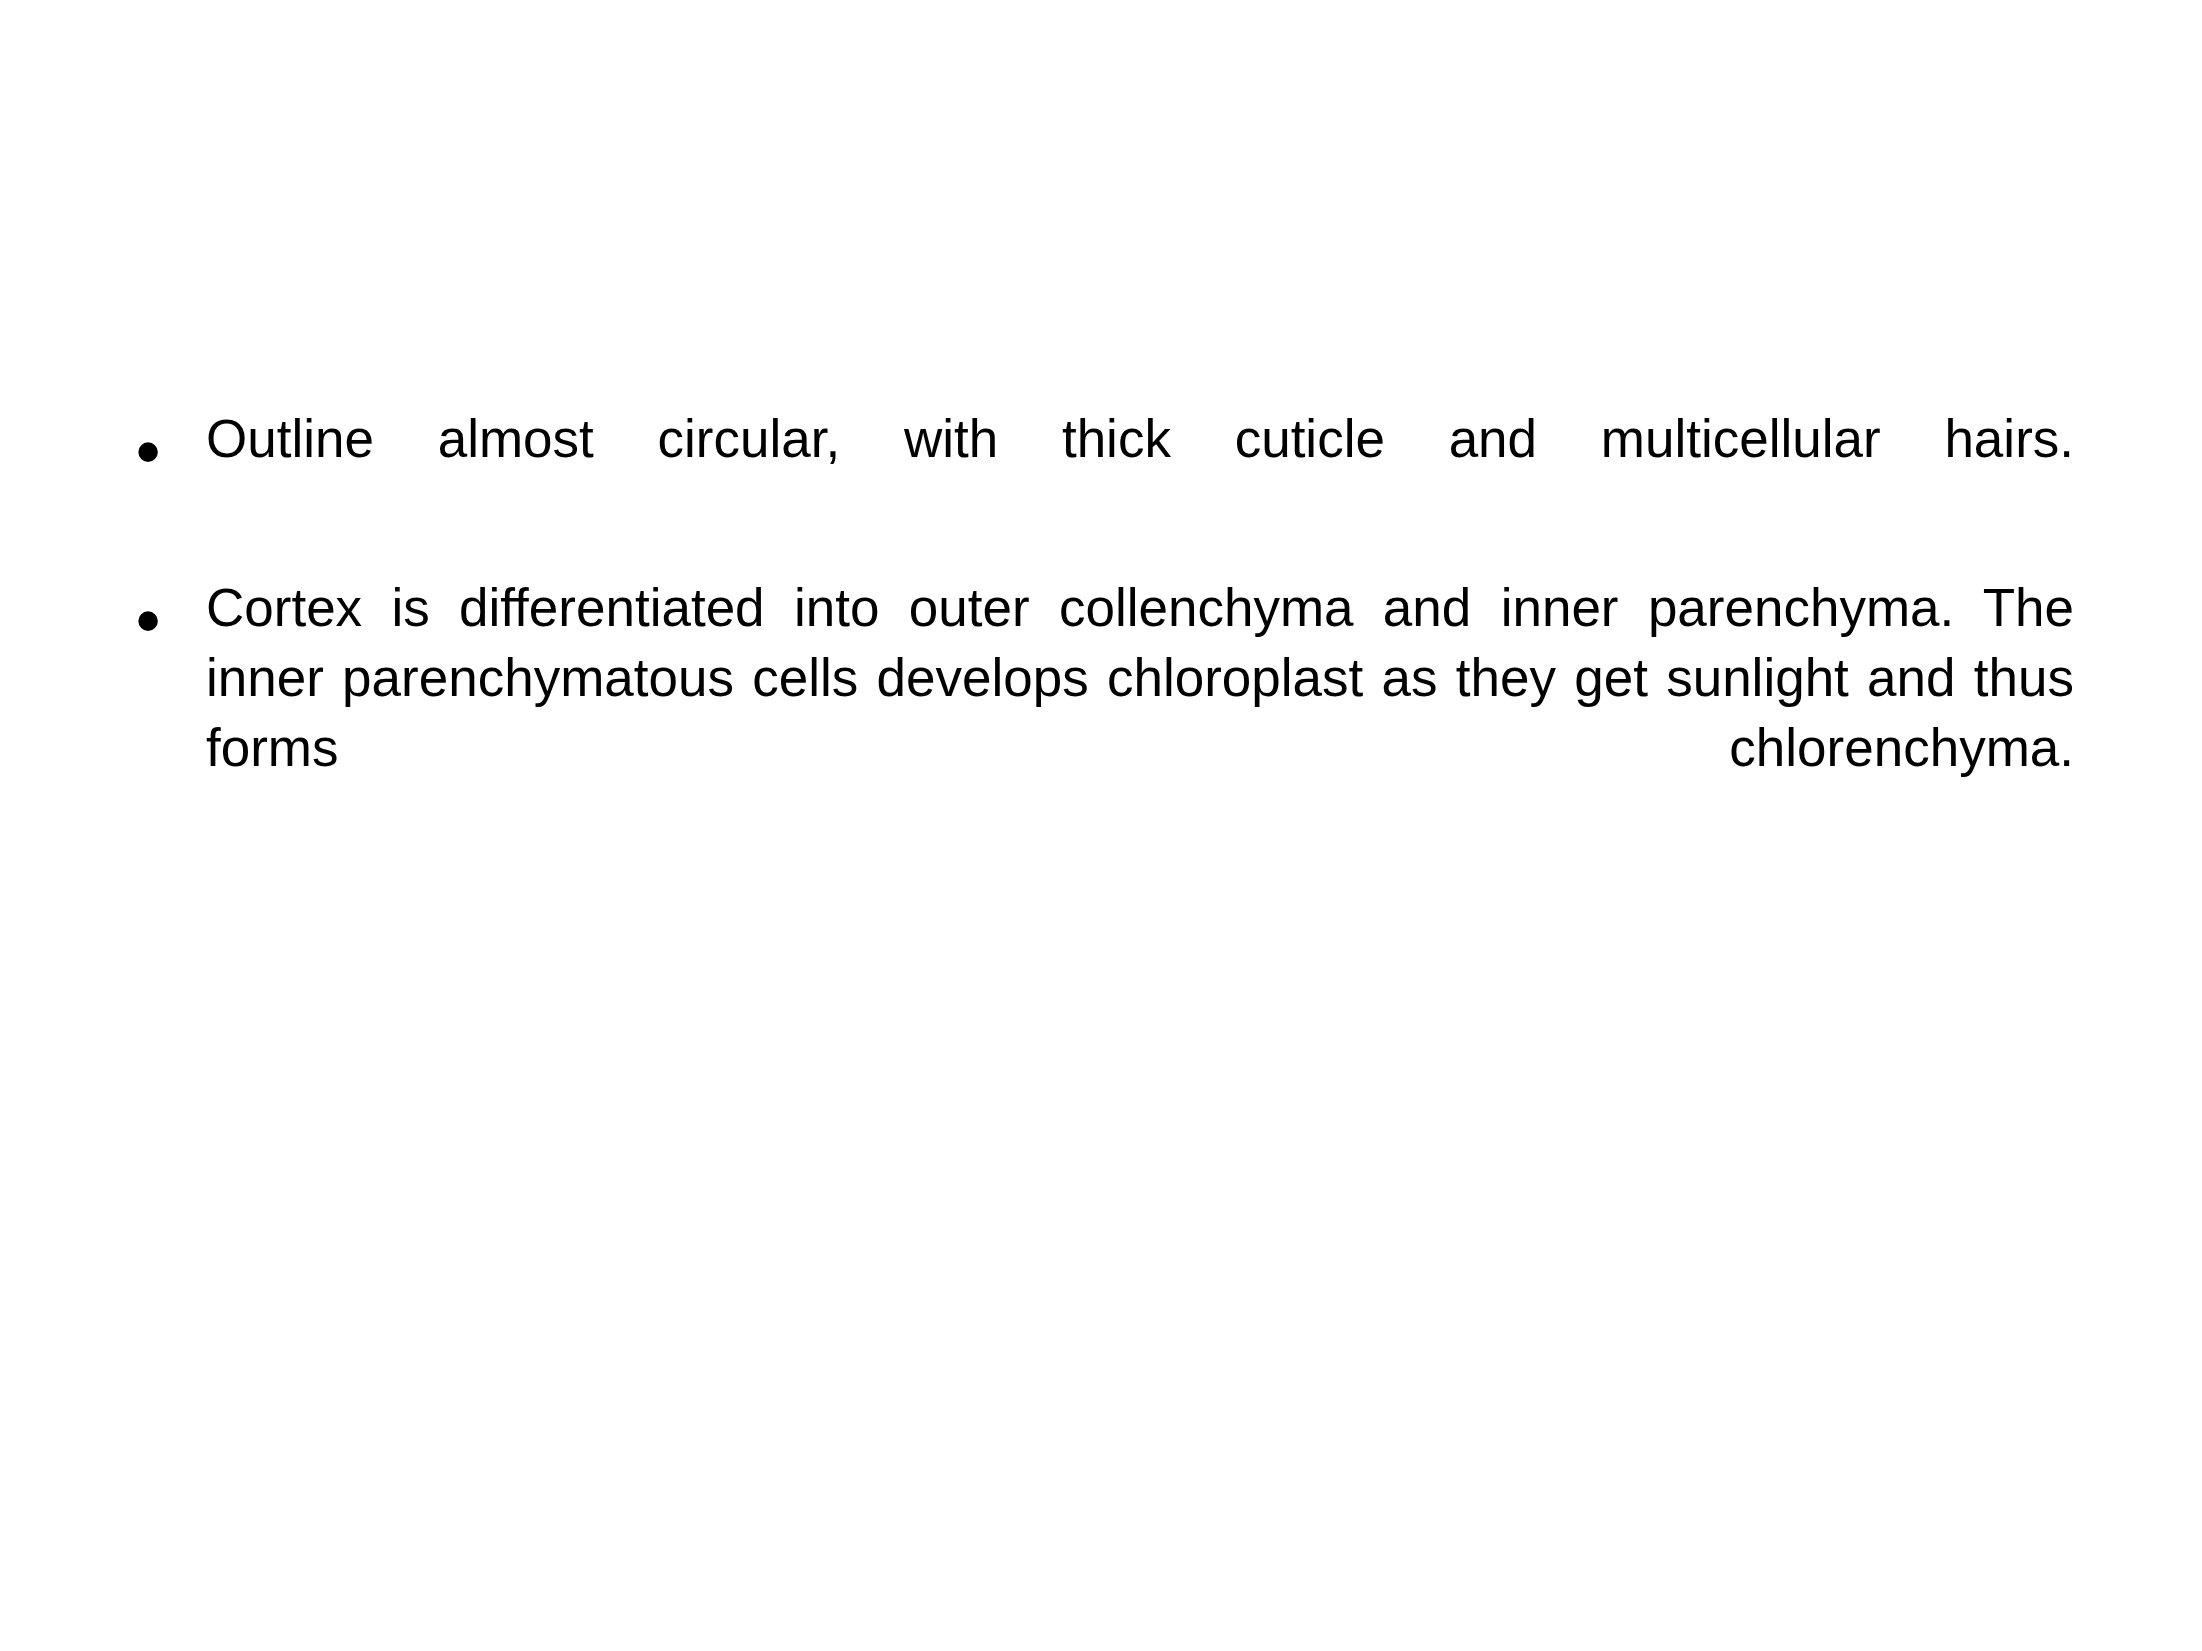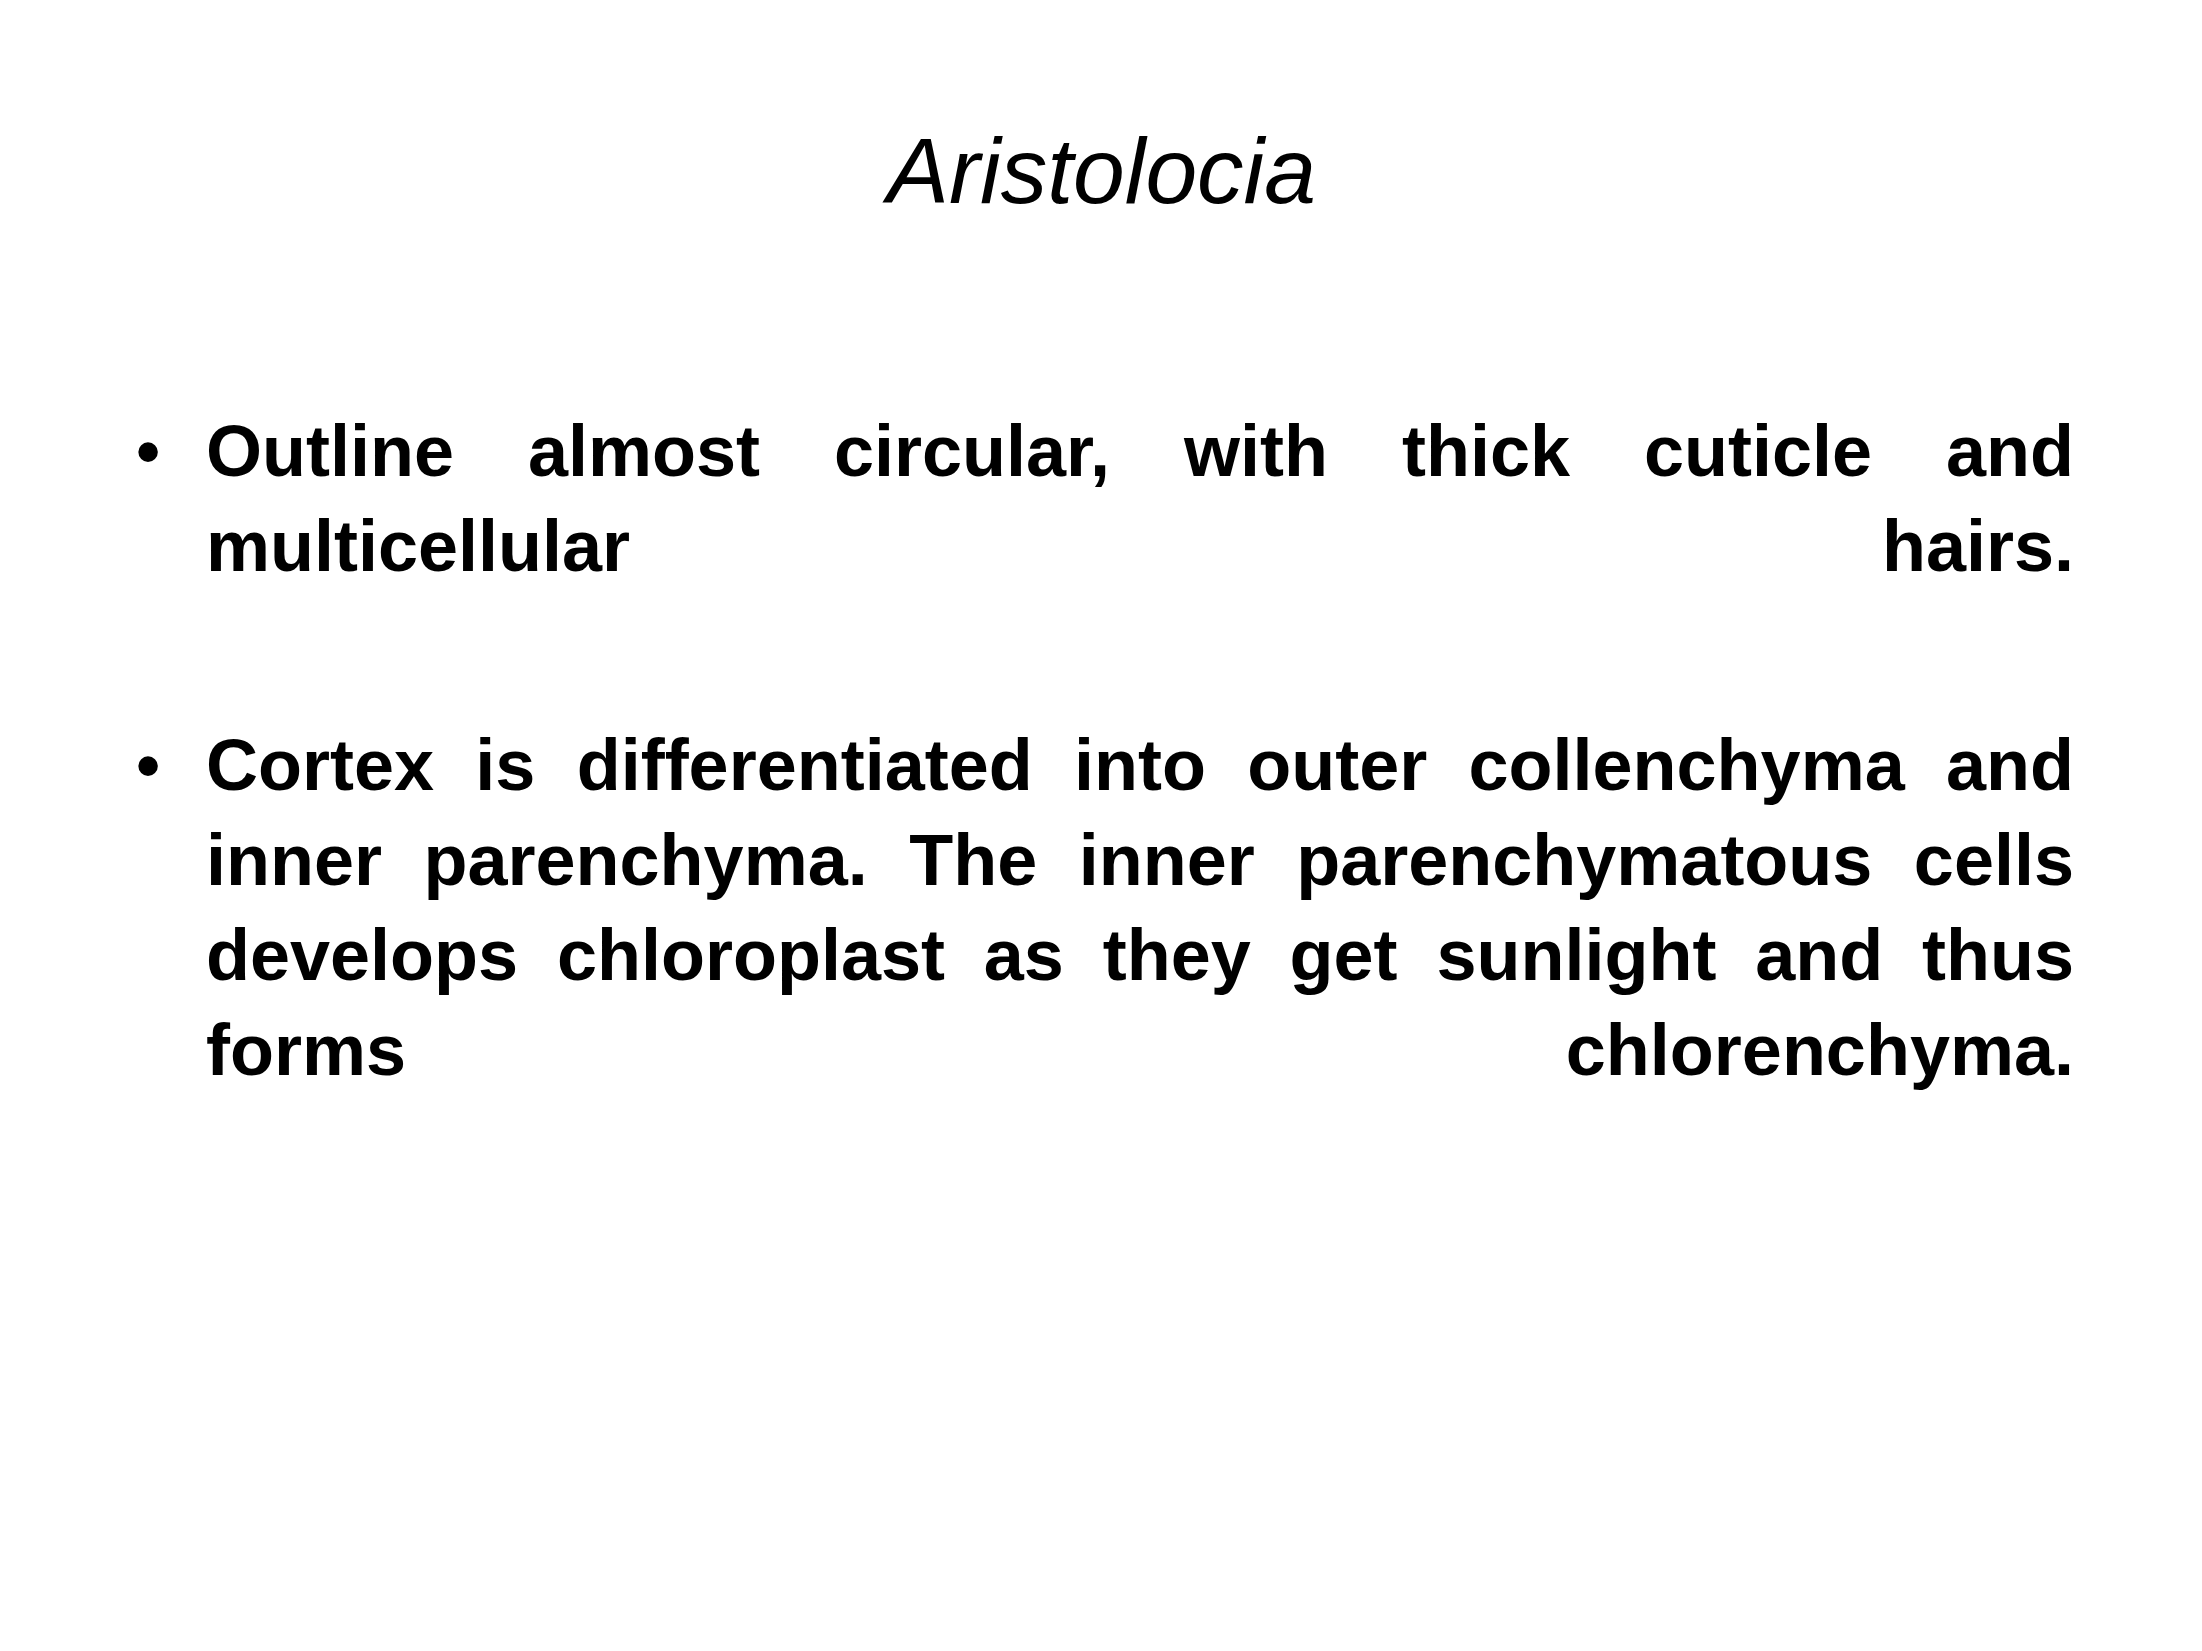--- a/index.html
+++ b/index.html
@@ -48,39 +48,38 @@
     flex: 0 0 auto;
     width: 86px;
     font-size: 72px;
     line-height: 1.32;
     text-align: left;
     padding-left: 15.5px;
     box-sizing: border-box;
   }
   .bullet-text {
     flex: 1 1 auto;
-    font-size: 72px;
+    font-size: 53px;
     line-height: 1.32;
     text-align: justify;
     text-justify: inter-word;
-    font-weight: 700;
+    font-weight: 400;
   }
   
   .bullet-text::after {
     content: "";
     display: inline-block;
     width: 100%;
   }
 </style>
 </head>
 <body>
 
 <div class="slide">
 
-  <div class="slide-title">Aristolocia</div>
 
   <ul class="body-list">
 
     <li class="bullet-row">
       <span class="bullet-dot">•</span>
       <span class="bullet-text">Outline almost circular, with thick cuticle and multicellular hairs.</span>
     </li>
 
     <li class="bullet-row">
       <span class="bullet-dot">•</span>

